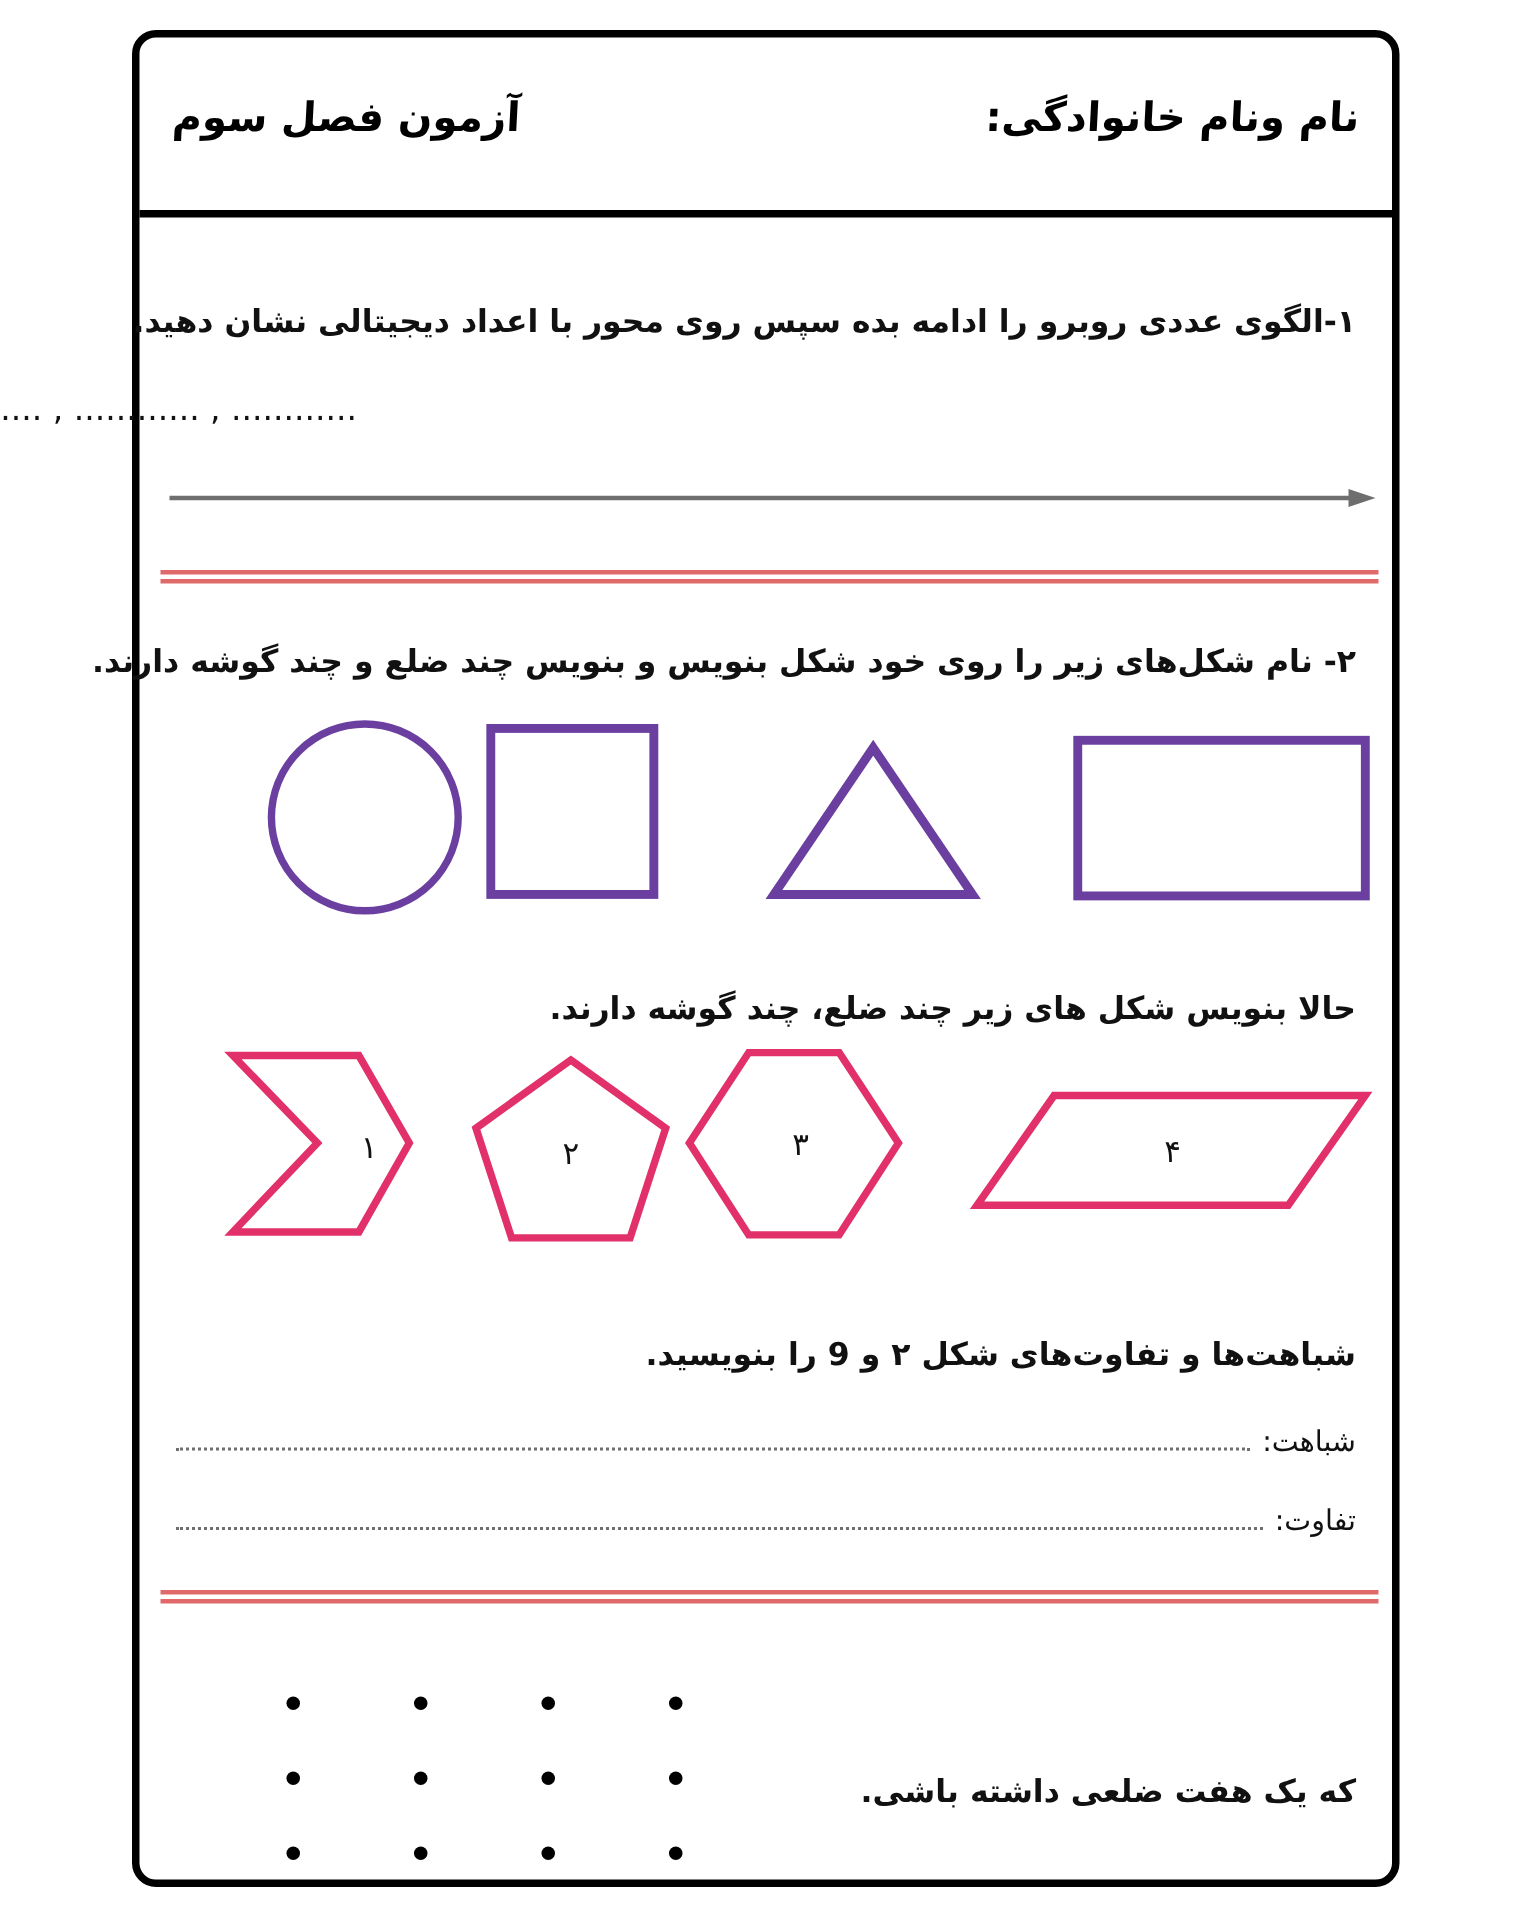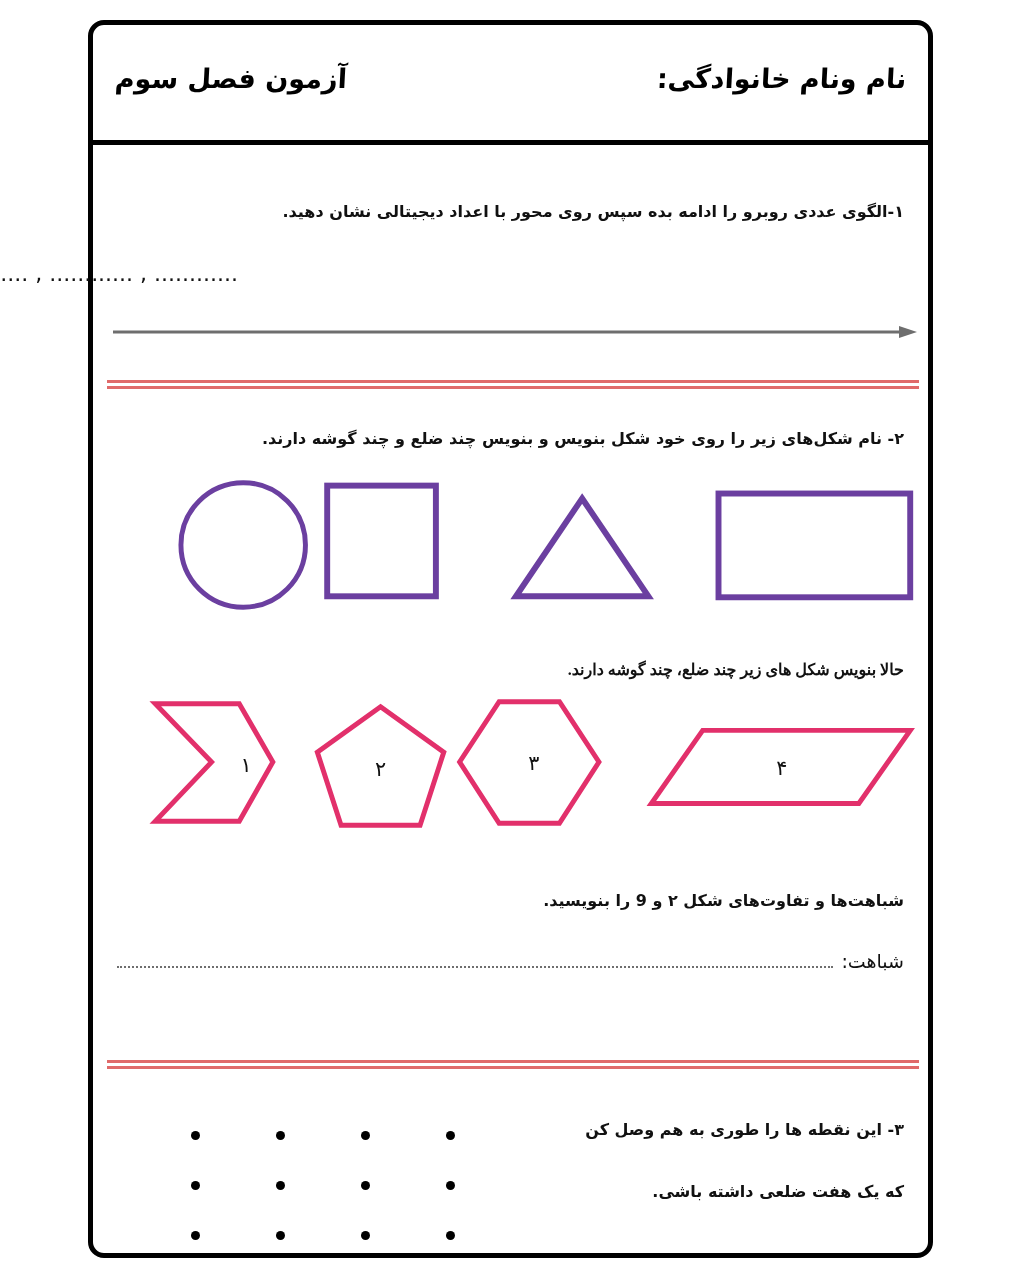--- a/index.html
+++ b/index.html
@@ -50,21 +50,21 @@
     transform: skewX(-3deg);
   }
   #student-name-label { right: 22px; }
   #exam-title        { left: 22px; }
 
   
   .q-text {
     position: absolute;
     font-family: "DejaVu Sans", "Liberation Sans", sans-serif;
     font-weight: bold;
-    font-size: 16px;
+    font-size: 21px;
     color: #111111;
     white-space: nowrap;
     direction: rtl;
   }
 
   
   #q1-prompt { right: 24px; top: 177px; }
   #q1-sequence {
     position: absolute;
     right: 690px;
@@ -93,21 +93,21 @@
     height: 9px;
     border-top: 3px solid #e06a6a;
     border-bottom: 3px solid #e06a6a;
     box-sizing: border-box;
   }
   #divider-1 { top: 355px; }
   #divider-2 { top: 1035px; }
 
   
   #q2-prompt    { right: 24px; top: 404px; }
-  #q2b-prompt   { right: 24px; top: 635px; font-family: Liberation Serif, serif; }
+  #q2b-prompt   { right: 24px; top: 635px; }
   #q2c-prompt   { right: 24px; top: 866px; }
 
   #purple-shapes,
   #pink-shapes {
     position: absolute;
     left: 0;
     width: 100%;
   }
   #purple-shapes { top: 435px; height: 155px; }
   #pink-shapes   { top: 665px; height: 145px; }
@@ -209,24 +209,27 @@
     <text x="697" y="85" font-family="DejaVu Sans, sans-serif" font-size="21" fill="#111111" text-anchor="middle">۴</text>
   </svg>
 
   <div class="q-text" id="q2c-prompt">شباهت‌ها و تفاوت‌های شکل ۲ و 9 را بنویسید.</div>
 
   <div class="answer-row" id="answer-row-similarity">
     <span class="answer-label">شباهت:</span>
     <span class="answer-dots"></span>
   </div>
 
+  <div class="answer-row" id="answer-row-difference">
+    <span class="answer-label">تفاوت:</span>
+    <span class="answer-dots"></span>
+  </div>
 
   <div class="red-divider" id="divider-2"></div>
 
-  <div class="q-text" id="q3-line1">۳- این نقطه ها را طوری به هم وصل کن</div>
   <div class="q-text" id="q3-line2">که یک هفت ضلعی داشته باشی.</div>
 
   <div id="dot-grid">
     <span class="grid-dot"></span>
     <span class="grid-dot"></span>
     <span class="grid-dot"></span>
     <span class="grid-dot"></span>
     <span class="grid-dot"></span>
     <span class="grid-dot"></span>
     <span class="grid-dot"></span>

